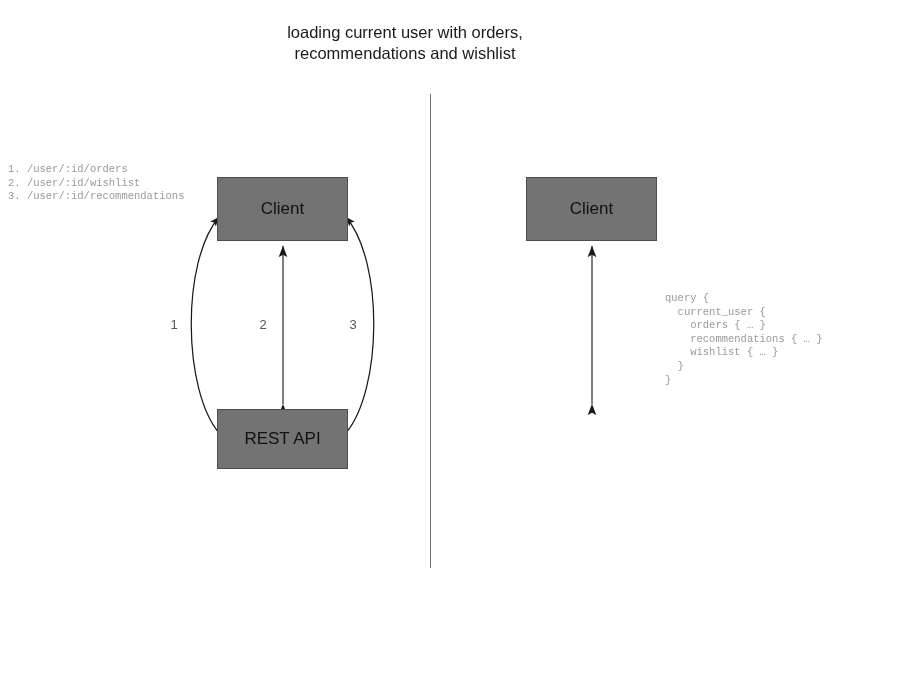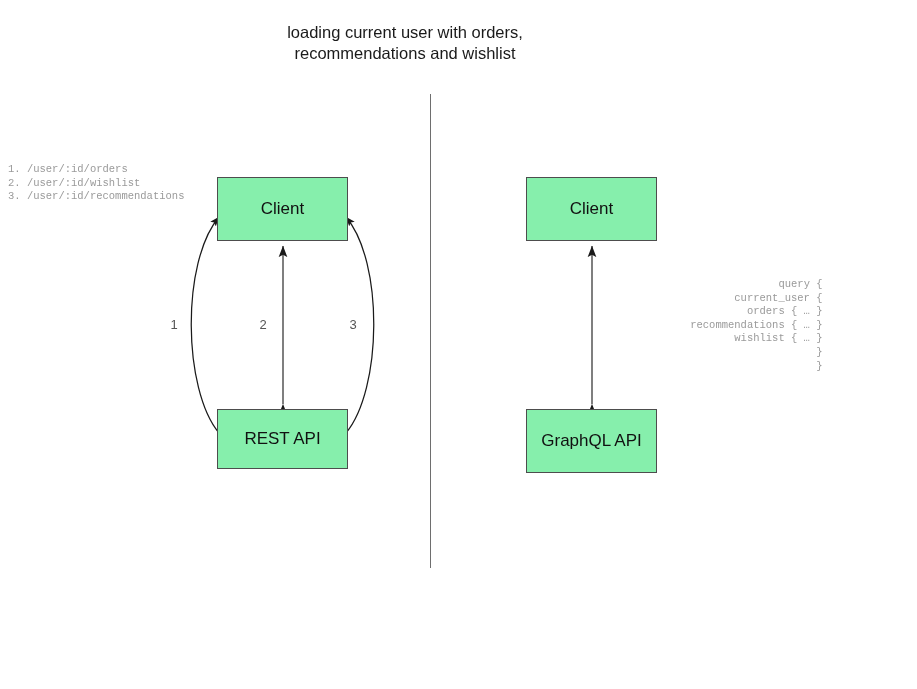--- a/index.html
+++ b/index.html
@@ -37,21 +37,21 @@
     top: 94px;
     width: 1px;
     height: 474px;
     background: #6e6e6e;
   }
 
   
   .node {
     position: absolute;
     box-sizing: border-box;
-    background: #86efac;
+    background: #737373;
     border: 1.3px solid #4d4d4d;
     display: flex;
     align-items: center;
     justify-content: center;
     font-family: "Liberation Sans", sans-serif;
     font-size: 17px;
     color: #111111;
   }
   .node-client-rest  { left: 217px; top: 177px; width: 131px; height: 64px; }
   .node-rest-api     { left: 217px; top: 409px; width: 131px; height: 60px; }
@@ -84,21 +84,21 @@
   
   .mono {
     position: absolute;
     font-family: "Liberation Mono", "DejaVu Sans Mono", monospace;
     font-size: 10.5px;
     line-height: 13.6px;
     color: #9a9a9a;
     white-space: pre;
   }
   .rest-endpoints { left: 8px; top: 163px; }
-  .gql-query      { left: 665px; top: 278px; text-align: right; }
+  .gql-query      { left: 665px; top: 292px; }
 </style>
 </head>
 <body>
 
 <div id="canvas">
 
   <div class="title">loading current user with orders,
 recommendations and wishlist</div>
 
   <div class="divider"></div>
@@ -126,21 +126,20 @@
   <div class="edge-label edge-label-1">1</div>
   <div class="edge-label edge-label-2">2</div>
   <div class="edge-label edge-label-3">3</div>
 
   <div class="mono rest-endpoints">1. /user/:id/orders
 2. /user/:id/wishlist
 3. /user/:id/recommendations</div>
 
   <div class="node node-client-gql">Client</div>
 
-  <div class="node node-graphql-api">GraphQL API</div>
 
   <div class="mono gql-query">query {
   current_user {
     orders { … }
     recommendations { … }
     wishlist { … }
   }
 }</div>
 
 </div>

